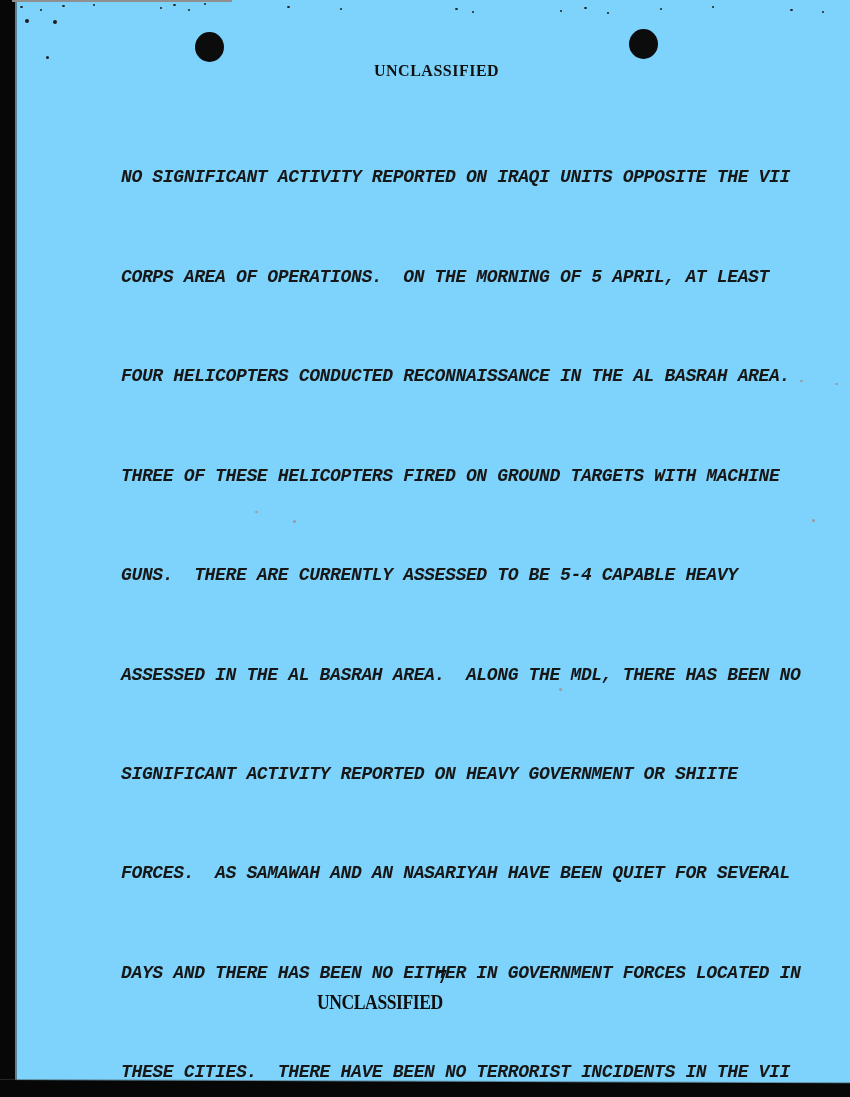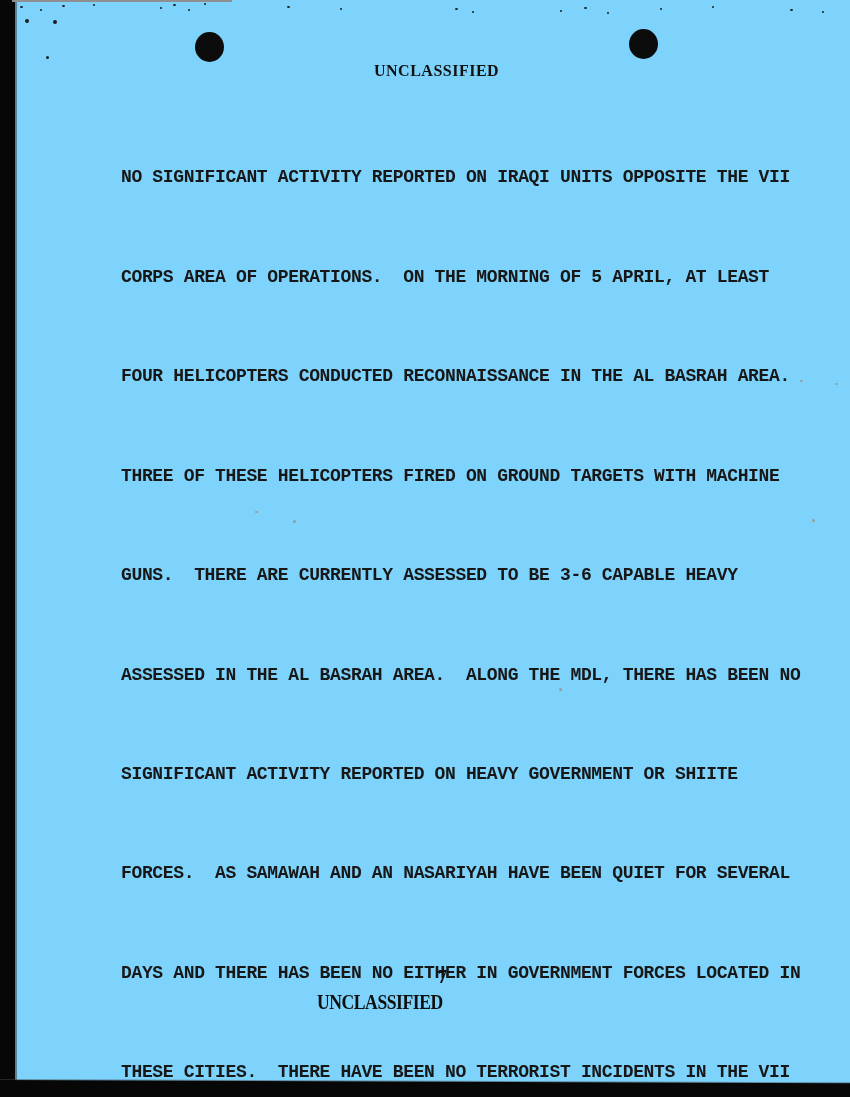--- a/index.html
+++ b/index.html
@@ -46,21 +46,21 @@
     color: #111;
   }
   .docbody {
     position: absolute; left: 121px; top: 95px;
     font-family: "Liberation Mono", "DejaVu Sans Mono", monospace;
     font-weight: 700; font-size: 18px;
     line-height: 33.15px; letter-spacing: -0.35px;
     white-space: pre;
     color: #171717;
   }
-  .line { height: 33.15px; }
+  .line { height: 33.15px; font-style: italic; }
   .page-number {
     position: absolute; left: 438px; top: 967px;
     font-family: "Liberation Serif", serif;
     font-weight: 700; font-size: 18px; color: #111;
   }
   .doc-footer {
     position: absolute; left: 317px; top: 991px;
     font-family: "Liberation Serif", serif;
     font-weight: 700; font-size: 20px; letter-spacing: -0.5px;
     transform: scaleX(0.88); transform-origin: 0 0;
@@ -107,21 +107,21 @@
   <div class="speck lt" style="left:559px;top:688px;width:3px;height:3px;"></div>
   <div class="speck lt" style="left:812px;top:519px;width:3px;height:3px;"></div>
 
   <div class="doc-header">UNCLASSIFIED</div>
 
   <div class="docbody">
     <div class="line">NO SIGNIFICANT ACTIVITY REPORTED ON IRAQI UNITS OPPOSITE THE VII</div>
     <div class="line">CORPS AREA OF OPERATIONS.  ON THE MORNING OF 5 APRIL, AT LEAST</div>
     <div class="line">FOUR HELICOPTERS CONDUCTED RECONNAISSANCE IN THE AL BASRAH AREA.</div>
     <div class="line">THREE OF THESE HELICOPTERS FIRED ON GROUND TARGETS WITH MACHINE</div>
-    <div class="line">GUNS.  THERE ARE CURRENTLY ASSESSED TO BE 3-6 CAPABLE HEAVY</div>
+    <div class="line">GUNS.  THERE ARE CURRENTLY ASSESSED TO BE 5-4 CAPABLE HEAVY</div>
     <div class="line">ASSESSED IN THE AL BASRAH AREA.  ALONG THE MDL, THERE HAS BEEN NO</div>
     <div class="line">SIGNIFICANT ACTIVITY REPORTED ON HEAVY GOVERNMENT OR SHIITE</div>
     <div class="line">FORCES.  AS SAMAWAH AND AN NASARIYAH HAVE BEEN QUIET FOR SEVERAL</div>
     <div class="line">DAYS AND THERE HAS BEEN NO EITHER IN GOVERNMENT FORCES LOCATED IN</div>
     <div class="line">THESE CITIES.  THERE HAVE BEEN NO TERRORIST INCIDENTS IN THE VII</div>
     
     
     
     
     

